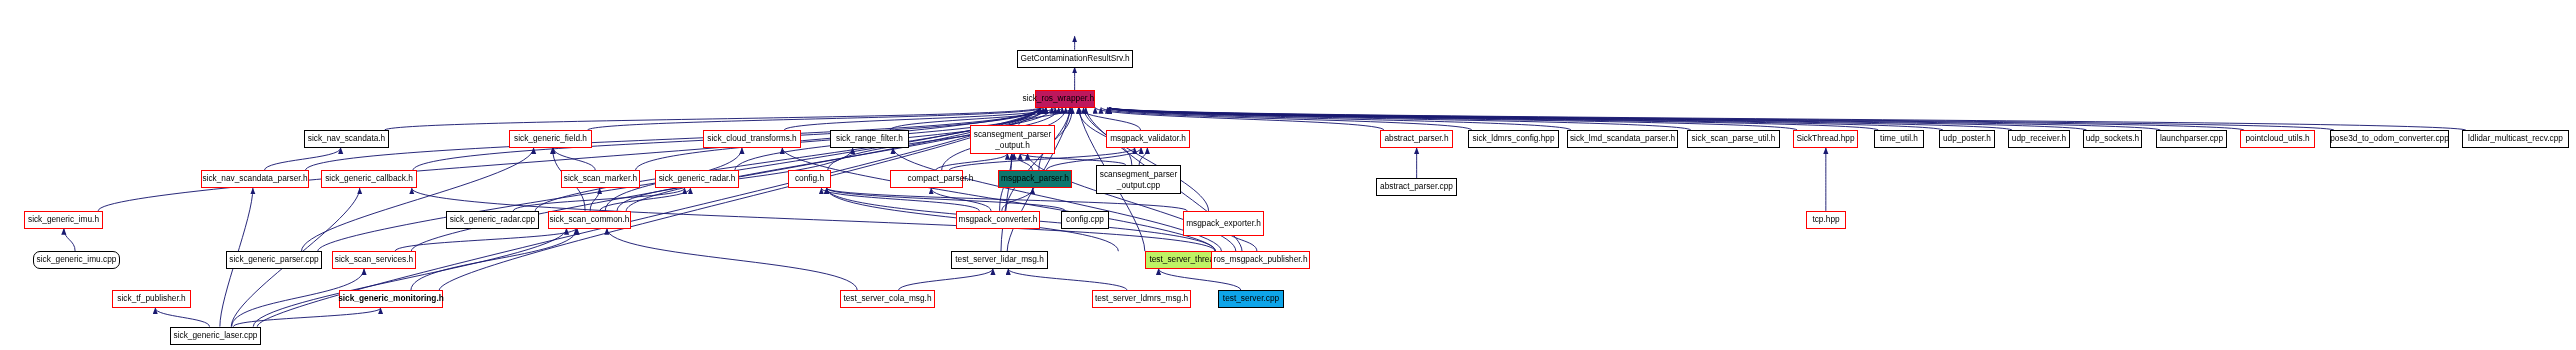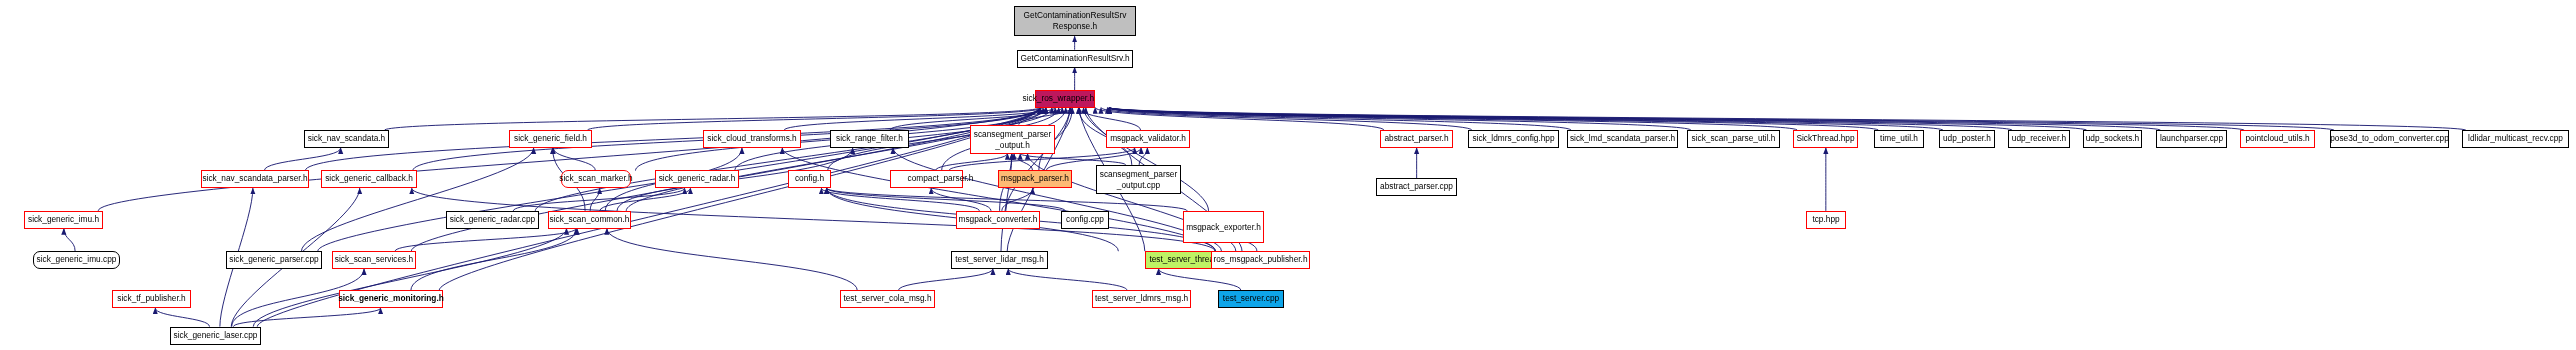--- a/index.html
+++ b/index.html
@@ -122,24 +122,20 @@
       <path d="M795.3,562 C795.3,502 1117.02,502 1117.02,442" class="edge" stroke="#191970" marker-end="url(#arrowhead)"></path>
       <path d="M490.2,632 C490.2,572 1096.68,502 1096.68,442" class="edge" stroke="#191970" marker-end="url(#arrowhead)"></path>
       <path d="M1659.3,562 C1659.3,502 1174.62,502 1174.62,442" class="edge" stroke="#191970" marker-end="url(#arrowhead)"></path>
       <path d="M447.6,632 C447.6,572 696.24,424 696.24,364" class="edge" stroke="#191970" marker-end="url(#arrowhead)"></path>
       <path d="M2352,486 C2352,426 797,424 797,364" class="edge" stroke="#191970" marker-end="url(#arrowhead)"></path>
       <path d="M448.5,632 C448.5,576 704.7,576 704.7,520" class="edge" stroke="#191970" marker-end="url(#arrowhead)"></path>
       <path d="M451.9,632 C451.9,614 736.66,614 736.66,596" class="edge" stroke="#191970" marker-end="url(#arrowhead)"></path>
       <path d="M405.5,632 C405.5,614 300.5,614 300.5,596" class="edge" stroke="#191970" marker-end="url(#arrowhead)"></path>
     </svg>
   <div id="node-layer">
-      <div class="node" style="left: 1014px; top: 6.2px; width: 122px; height: 30px; border-color: rgb(0, 0, 0); background: rgb(191, 191, 191); color: rgb(0, 0, 0);">
-        <div>GetContaminationResultSrv</div>
-        <div>Response.h</div>
-      </div>
       <div class="node" style="left: 1017px; top: 50px; width: 116px; height: 17.6px; border-color: rgb(0, 0, 0); background: rgb(255, 255, 255); color: rgb(0, 0, 0);">
         <div>GetContaminationResultSrv.h</div>
       </div>
       <div class="node" style="left: 1035px; top: 90px; width: 60px; height: 17.6px; border-color: rgb(255, 0, 0); background: #be185d; color: rgb(0, 0, 0); align-items: flex-end;">
         <div>sick_ros_wrapper.h</div>
       </div>
       <div class="node" style="left: 304px; top: 130px; width: 85px; height: 17.6px; border-color: rgb(0, 0, 0); background: rgb(255, 255, 255); color: rgb(0, 0, 0);">
         <div>sick_nav_scandata.h</div>
       </div>
       <div class="node" style="left: 509px; top: 130px; width: 83px; height: 17.6px; border-color: rgb(255, 0, 0); background: rgb(255, 255, 255); color: rgb(0, 0, 0);">
@@ -196,33 +192,33 @@
       </div>
       <div class="node" style="left: 2462px; top: 130px; width: 107px; height: 17.6px; border-color: rgb(0, 0, 0); background: rgb(255, 255, 255); color: rgb(0, 0, 0);">
         <div>ldlidar_multicast_recv.cpp</div>
       </div>
       <div class="node" style="left: 201px; top: 170px; width: 108px; height: 17.6px; border-color: rgb(255, 0, 0); background: rgb(255, 255, 255); color: rgb(0, 0, 0);">
         <div>sick_nav_scandata_parser.h</div>
       </div>
       <div class="node" style="left: 321px; top: 170px; width: 96px; height: 17.6px; border-color: rgb(255, 0, 0); background: rgb(255, 255, 255); color: rgb(0, 0, 0);">
         <div>sick_generic_callback.h</div>
       </div>
-      <div class="node" style="left: 561px; top: 170px; width: 70px; height: 17.6px; border-color: rgb(255, 0, 0); background: rgb(255, 255, 255); color: rgb(0, 0, 0); border-radius: 7px;">
+      <div class="node" style="left: 561px; top: 170px; width: 79px; height: 17.6px; border-color: rgb(255, 0, 0); background: rgb(255, 255, 255); color: rgb(0, 0, 0);">
         <div>sick_scan_marker.h</div>
       </div>
       <div class="node" style="left: 655px; top: 170px; width: 84px; height: 17.6px; border-color: rgb(255, 0, 0); background: rgb(255, 255, 255); color: rgb(0, 0, 0);">
         <div>sick_generic_radar.h</div>
       </div>
       <div class="node" style="left: 788px; top: 170px; width: 43px; height: 17.6px; border-color: rgb(255, 0, 0); background: rgb(255, 255, 255); color: rgb(0, 0, 0);">
         <div>config.h</div>
       </div>
       <div class="node" style="left: 890px; top: 170px; width: 73px; height: 17.6px; border-color: rgb(255, 0, 0); background: rgb(255, 255, 255); color: rgb(0, 0, 0); padding-left: 28px;">
         <div>compact_parser.h</div>
       </div>
-      <div class="node" style="left: 998px; top: 170px; width: 74px; height: 17.6px; border-color: rgb(255, 0, 0); background: #fdba74; color: rgb(0, 0, 0); text-align: center;">
+      <div class="node" style="left: 998px; top: 170px; width: 74px; height: 17.6px; border-color: rgb(255, 0, 0); background: #0f766e; color: rgb(0, 0, 0); text-align: center;">
         <div>msgpack_parser.h</div>
       </div>
       <div class="node" style="left: 1096px; top: 165px; width: 85px; height: 29px; border-color: rgb(0, 0, 0); background: rgb(255, 255, 255); color: rgb(0, 0, 0);">
         <div>scansegment_parser</div>
         <div>_output.cpp</div>
       </div>
       <div class="node" style="left: 1376px; top: 178px; width: 81px; height: 17.6px; border-color: rgb(0, 0, 0); background: rgb(255, 255, 255); color: rgb(0, 0, 0);">
         <div>abstract_parser.cpp</div>
       </div>
       <div class="node" style="left: 24px; top: 211px; width: 79px; height: 17.6px; border-color: rgb(255, 0, 0); background: rgb(255, 255, 255); color: rgb(0, 0, 0);">
@@ -233,21 +229,21 @@
       </div>
       <div class="node" style="left: 548px; top: 211px; width: 83px; height: 17.6px; border-color: rgb(255, 0, 0); background: rgb(255, 255, 255); color: rgb(0, 0, 0);">
         <div>sick_scan_common.h</div>
       </div>
       <div class="node" style="left: 956px; top: 211px; width: 84px; height: 17.6px; border-color: rgb(255, 0, 0); background: rgb(255, 255, 255); color: rgb(0, 0, 0);">
         <div>msgpack_converter.h</div>
       </div>
       <div class="node" style="left: 1061px; top: 211px; width: 48px; height: 17.6px; border-color: rgb(0, 0, 0); background: rgb(255, 255, 255); color: rgb(0, 0, 0);">
         <div>config.cpp</div>
       </div>
-      <div class="node" style="left: 1183px; top: 211px; width: 81px; height: 32px; border-color: rgb(255, 0, 0); background: rgb(255, 255, 255); color: rgb(0, 0, 0);">
+      <div class="node" style="left: 1183px; top: 211px; width: 81px; height: 25px; border-color: rgb(255, 0, 0); background: rgb(255, 255, 255); color: rgb(0, 0, 0);">
         <div>msgpack_exporter.h</div>
       </div>
       <div class="node" style="left: 1806px; top: 211px; width: 40px; height: 17.6px; border-color: rgb(255, 0, 0); background: rgb(255, 255, 255); color: rgb(0, 0, 0);">
         <div>tcp.hpp</div>
       </div>
       <div class="node" style="left: 33px; top: 251px; width: 87px; height: 17.6px; border-color: rgb(0, 0, 0); background: rgb(255, 255, 255); color: rgb(0, 0, 0); border-radius: 7px;">
         <div>sick_generic_imu.cpp</div>
       </div>
       <div class="node" style="left: 226px; top: 251px; width: 96px; height: 17.6px; border-color: rgb(0, 0, 0); background: rgb(255, 255, 255); color: rgb(0, 0, 0);">
         <div>sick_generic_parser.cpp</div>

